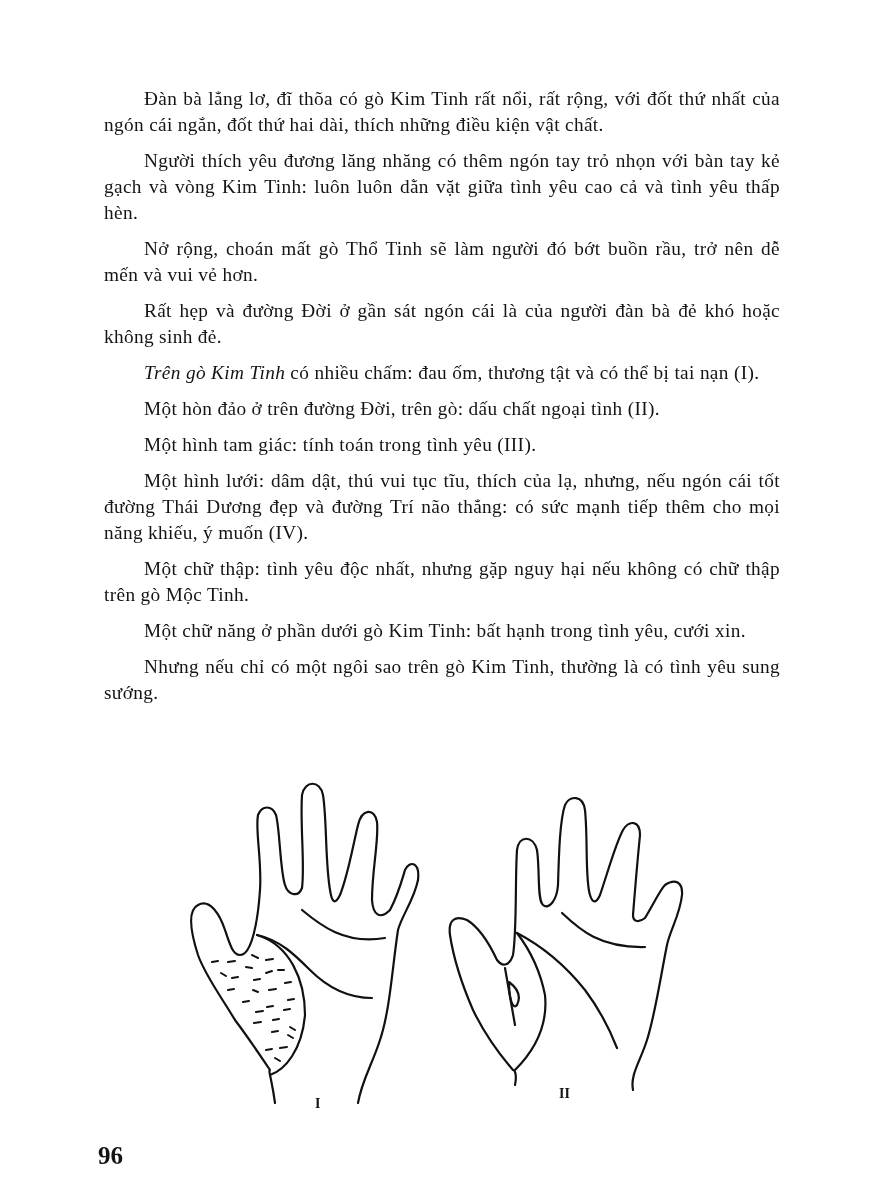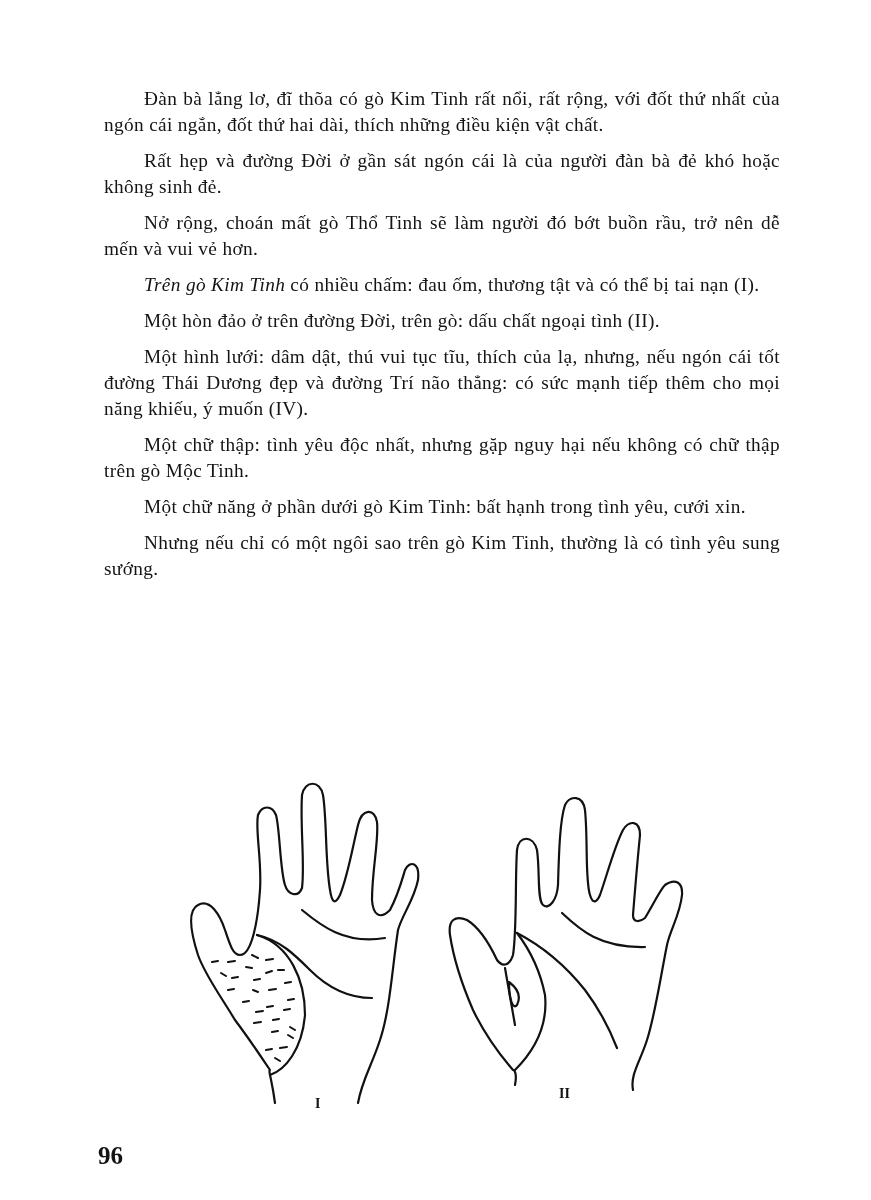--- a/index.html
+++ b/index.html
@@ -29,24 +29,26 @@
     font-size: 25px; font-weight: bold;
   }
 </style>
 </head>
 <body>
 
 <div class="page">
 
   <div class="text-block">
     <p class="para"><span>Đàn bà lẳng lơ, đĩ thõa có gò Kim Tinh rất nổi, rất rộng, với đốt thứ nhất của ngón cái ngắn, đốt thứ hai dài, thích những điều kiện vật chất.</span></p>
+    <p class="para"><span>Người thích yêu đương lăng nhăng có thêm ngón tay trỏ nhọn với bàn tay kẻ gạch và vòng Kim Tinh: luôn luôn dằn vặt giữa tình yêu cao cả và tình yêu thấp hèn.</span></p>
+    <p class="para"><span>Nở rộng, choán mất gò Thổ Tinh sẽ làm người đó bớt buồn rầu, trở nên dễ mến và vui vẻ hơn.</span></p>
     <p class="para"><span>Rất hẹp và đường Đời ở gần sát ngón cái là của người đàn bà đẻ khó hoặc không sinh đẻ.</span></p>
-    <p class="para"><span>Nở rộng, choán mất gò Thổ Tinh sẽ làm người đó bớt buồn rầu, trở nên dễ mến và vui vẻ hơn.</span></p>
     <p class="para"><span class="it">Trên gò Kim Tinh</span><span> có nhiều chấm: đau ốm, thương tật và có thể bị tai nạn (I).</span></p>
     <p class="para"><span>Một hòn đảo ở trên đường Đời, trên gò: dấu chất ngoại tình (II).</span></p>
+    <p class="para"><span>Một hình tam giác: tính toán trong tình yêu (III).</span></p>
     <p class="para"><span>Một hình lưới: dâm dật, thú vui tục tĩu, thích của lạ, nhưng, nếu ngón cái tốt đường Thái Dương đẹp và đường Trí não thẳng: có sức mạnh tiếp thêm cho mọi năng khiếu, ý muốn (IV).</span></p>
     <p class="para"><span>Một chữ thập: tình yêu độc nhất, nhưng gặp nguy hại nếu không có chữ thập trên gò Mộc Tinh.</span></p>
     <p class="para"><span>Một chữ năng ở phần dưới gò Kim Tinh: bất hạnh trong tình yêu, cưới xin.</span></p>
     <p class="para"><span>Nhưng nếu chỉ có một ngôi sao trên gò Kim Tinh, thường là có tình yêu sung sướng.</span></p>
   </div>
 
   <div class="figures">
 
     <div class="fig" style="left:0;">
       <svg width="260" height="345" viewBox="0 0 260 345">

